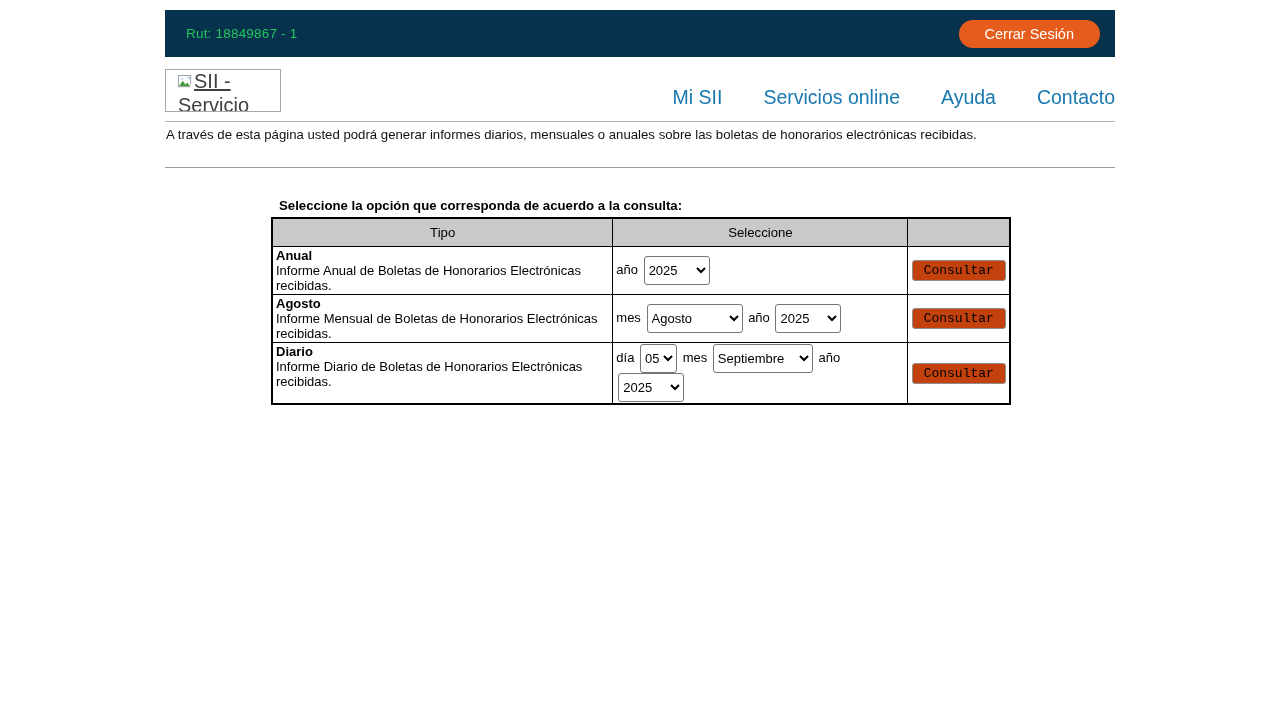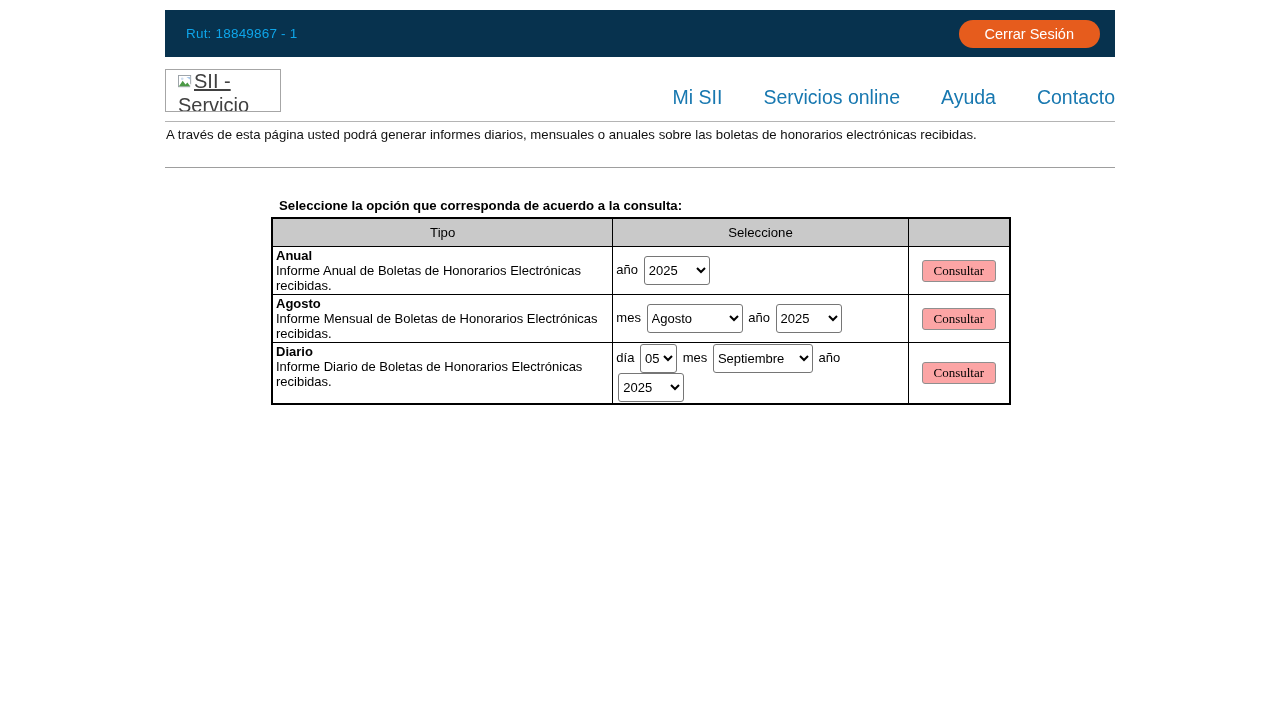--- a/index.html
+++ b/index.html
@@ -18,21 +18,21 @@
   
   .topbar {
     background: #07324e;
     height: 47px;
     display: flex;
     align-items: center;
     justify-content: space-between;
     padding: 0 15px 0 21px;
   }
   .rut-text {
-    color: #0ea5e9;
+    color: #22c55e;
     font-size: 13.5px;
     letter-spacing: 0.2px;
   }
   .logout-btn {
     background: #e65c1d;
     color: #ffffff;
     border: none;
     border-radius: 14px;
     height: 28px;
     padding: 0 26px;
@@ -145,24 +145,24 @@
     background: #ffffff;
     height: 29px;
     vertical-align: middle;
     margin: 0 2px;
   }
   .sel-year { width: 66px; }
   .sel-month { width: 96px; }
   .sel-month-lg { width: 100px; }
   .sel-day { width: 37px; }
   .consultar-btn {
-    font-family: Liberation Serif, serif;
+    font-family: Liberation Mono, monospace;
     font-size: 13px;
     color: #000000;
-    background: #fca5a5;
+    background: #c2410c;
     border: 1px solid #8f8f8f;
     border-radius: 3px;
     padding: 2px 11px;
     cursor: pointer;
   }
 </style>
 </head>
 <body>
 
 <div class="container">

